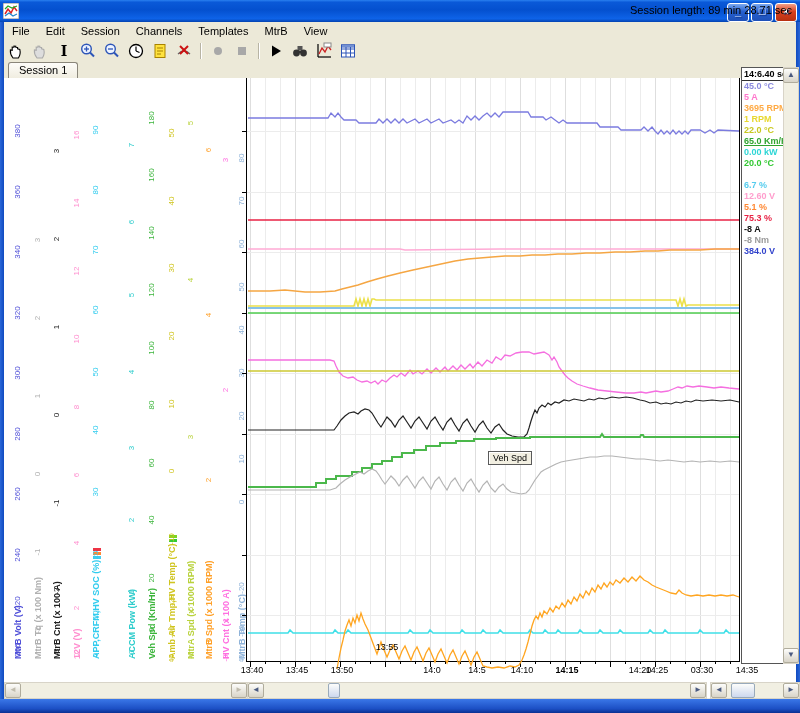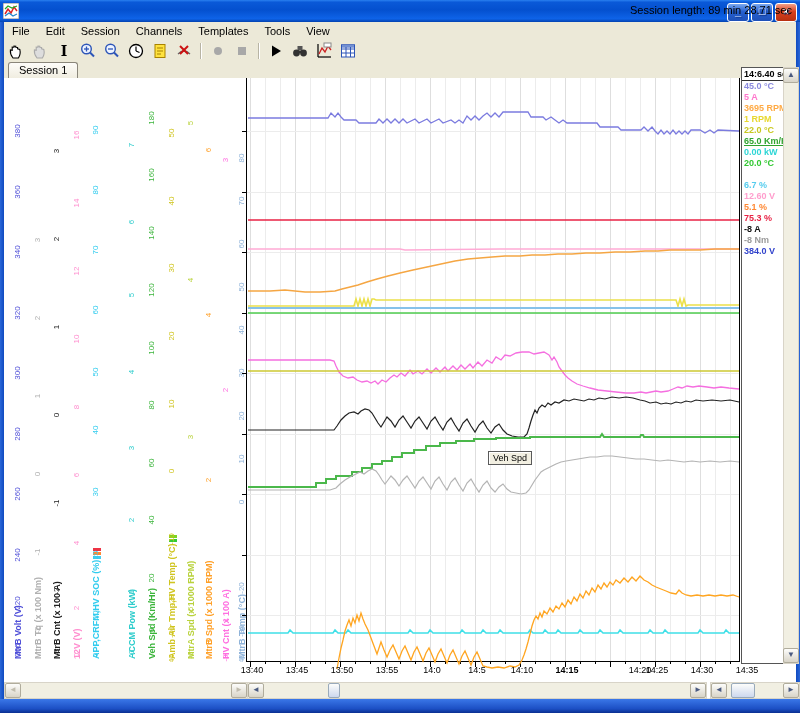--- a/index.html
+++ b/index.html
@@ -81,21 +81,21 @@
   <div class="sideborder left"></div>
   <div class="sideborder right"></div>
   <div class="bottomband"></div>
 
   <div class="menubar" id="menubar">
       <span class="menu-item">File</span>
       <span class="menu-item">Edit</span>
       <span class="menu-item">Session</span>
       <span class="menu-item">Channels</span>
       <span class="menu-item">Templates</span>
-      <span class="menu-item">Tools</span>
+      <span class="menu-item">MtrB</span>
       <span class="menu-item">View</span>
     </div>
 
   <div class="toolbar">
     <div class="tbtn">
       <svg width="18" height="18" viewBox="0 0 18 18">
           <path d="M6 16c-2-2.5-3-5-2.6-8l1.8.4V5l1.8.2V4l1.8.2v1l1.8.3v1.3l2.2.6c.7 2.8.3 6-1.4 8.6z" fill="#fff" stroke="#000" stroke-width="1.1"></path>
         </svg>
     </div>
     <div class="tbtn">
@@ -407,28 +407,28 @@
       <polyline points="248,487 316,487 316,483 326,483 326,479 336,479 336,476 352,476 352,472 362,472 362,468 372,468 372,464 382,464 382,461 392,461 392,457 402,457 402,453 414,453 414,450 426,450 426,446 440,446 440,443 456,443 456,441 474,441 474,439 496,439 496,438 530,438 530,437 596,437 600,437 602,434 604,437 640,437 641,435 643,435 644,437 700,437 739,437" fill="none" stroke="#4bb84b" stroke-width="2"></polyline>
       <polyline points="248,490 300,490 330,490 336,488 340,484 345,480 350,477 356,474 360,472 364,474 368,471 372,469 376,471 379,475 382,480 385,484 388,480 391,476 395,480 399,486 403,480 407,476 411,482 415,488 419,481 423,477 427,483 431,489 435,481 439,477 443,484 447,490 451,482 455,478 459,485 463,491 467,483 471,479 475,486 479,492 483,485 487,481 491,488 495,492 499,487 503,484 507,489 511,492 516,493 521,494 526,493 529,490 532,485 535,480 538,476 541,472 544,470 548,468 552,466 556,464 561,462 566,461 572,460 578,459 584,458 590,457 597,457 604,456 612,456 620,457 628,458 636,459 644,459 652,460 660,461 668,460 676,461 684,462 692,461 700,462 710,461 720,462 730,461 739,462" fill="none" stroke="#b4b4b4" stroke-width="1.2"></polyline>
       <polyline points="248,633 288,633 290,630 293,633 310,633 333,633 335,630 338,633 346,633 348,630 351,633 370,633 408,633 410,630 413,633 428,633 430,630 433,633 460,633 462,630 465,633 481,633 483,630 486,633 498,633 500,630 503,633 528,633 530,630 533,633 543,633 545,630 548,633 556,633 558,630 561,633 578,633 580,630 583,633 598,633 600,630 603,633 618,633 620,630 623,633 648,633 650,630 653,633 663,633 665,630 668,633 698,633 700,630 703,633 724,633 726,630 729,633 739,633" fill="none" stroke="#3fe0e8" stroke-width="1.5"></polyline>
       <polyline points="337,669 339,658 341,648 343,640 345,631 347,625 349,620 351,626 353,618 355,623 357,615 359,621 361,613 363,619 365,624 368,630 371,638 374,646 377,654 379,648 381,642 384,650 387,657 390,650 393,645 396,652 399,659 402,651 405,646 408,653 411,660 414,652 417,647 420,654 423,661 426,653 429,648 432,655 435,662 438,654 441,649 444,656 447,663 450,655 453,650 456,657 459,664 462,656 465,651 468,658 471,665 474,657 477,652 480,659 483,666 487,667 492,668 498,667 504,668 510,666 515,667 519,665 522,660 524,655 526,649 528,642 530,634 532,626 534,620 536,616 538,619 540,613 542,617 544,611 547,614 550,608 553,612 556,606 559,609 562,603 565,607 568,600 571,604 574,597 577,601 580,594 583,598 586,591 589,595 592,588 595,592 598,585 601,589 604,583 607,587 610,582 613,585 616,580 620,583 624,578 628,582 632,577 636,581 640,576 644,580 648,582 652,585 656,587 661,589 666,591 671,593 676,594 679,590 682,593 686,595 691,596 697,595 703,596 709,595 715,596 721,595 727,596 733,595 739,597" fill="none" stroke="#ffa520" stroke-width="1.3"></polyline>
     </svg>
 
   <div id="xlabels">
       <span class="xlabel" style="left: 252px; top: 665px;">13:40</span>
       <span class="xlabel" style="left: 297px; top: 665px;">13:45</span>
       <span class="xlabel" style="left: 342px; top: 665px;">13:50</span>
-      <span class="xlabel" style="left: 387px; top: 665px;">13:55</span>
+      <span class="xlabel" style="left: 387px; top: 642px;">13:55</span>
       <span class="xlabel" style="left: 432px; top: 665px;">14:0</span>
       <span class="xlabel" style="left: 477px; top: 665px;">14:5</span>
       <span class="xlabel" style="left: 522px; top: 665px;">14:10</span>
       <span class="xlabel" style="left: 567px; top: 665px; font-weight: bold;">14:15</span>
       <span class="xlabel" style="left: 640px; top: 665px;">14:20</span>
       <span class="xlabel" style="left: 657px; top: 665px;">14:25</span>
-      <span class="xlabel" style="left: 702px; top: 665px;">14:30</span>
+      <span class="xlabel" style="left: 702px; top: 665px;">03:30</span>
       <span class="xlabel" style="left: 747px; top: 665px;">14:35</span>
     </div>
 
   <div class="tooltip" id="tooltip" style="left: 488px; top: 451px;">Veh Spd</div>
 
   <div class="legend">
     <div class="legend-time">14:6.40 sec</div>
     <div id="legend-items">
         <div class="legend-item" style="color: rgb(138, 138, 222);">45.0 °C</div>
         <div class="legend-item" style="color: rgb(255, 119, 204);">5 A</div>

